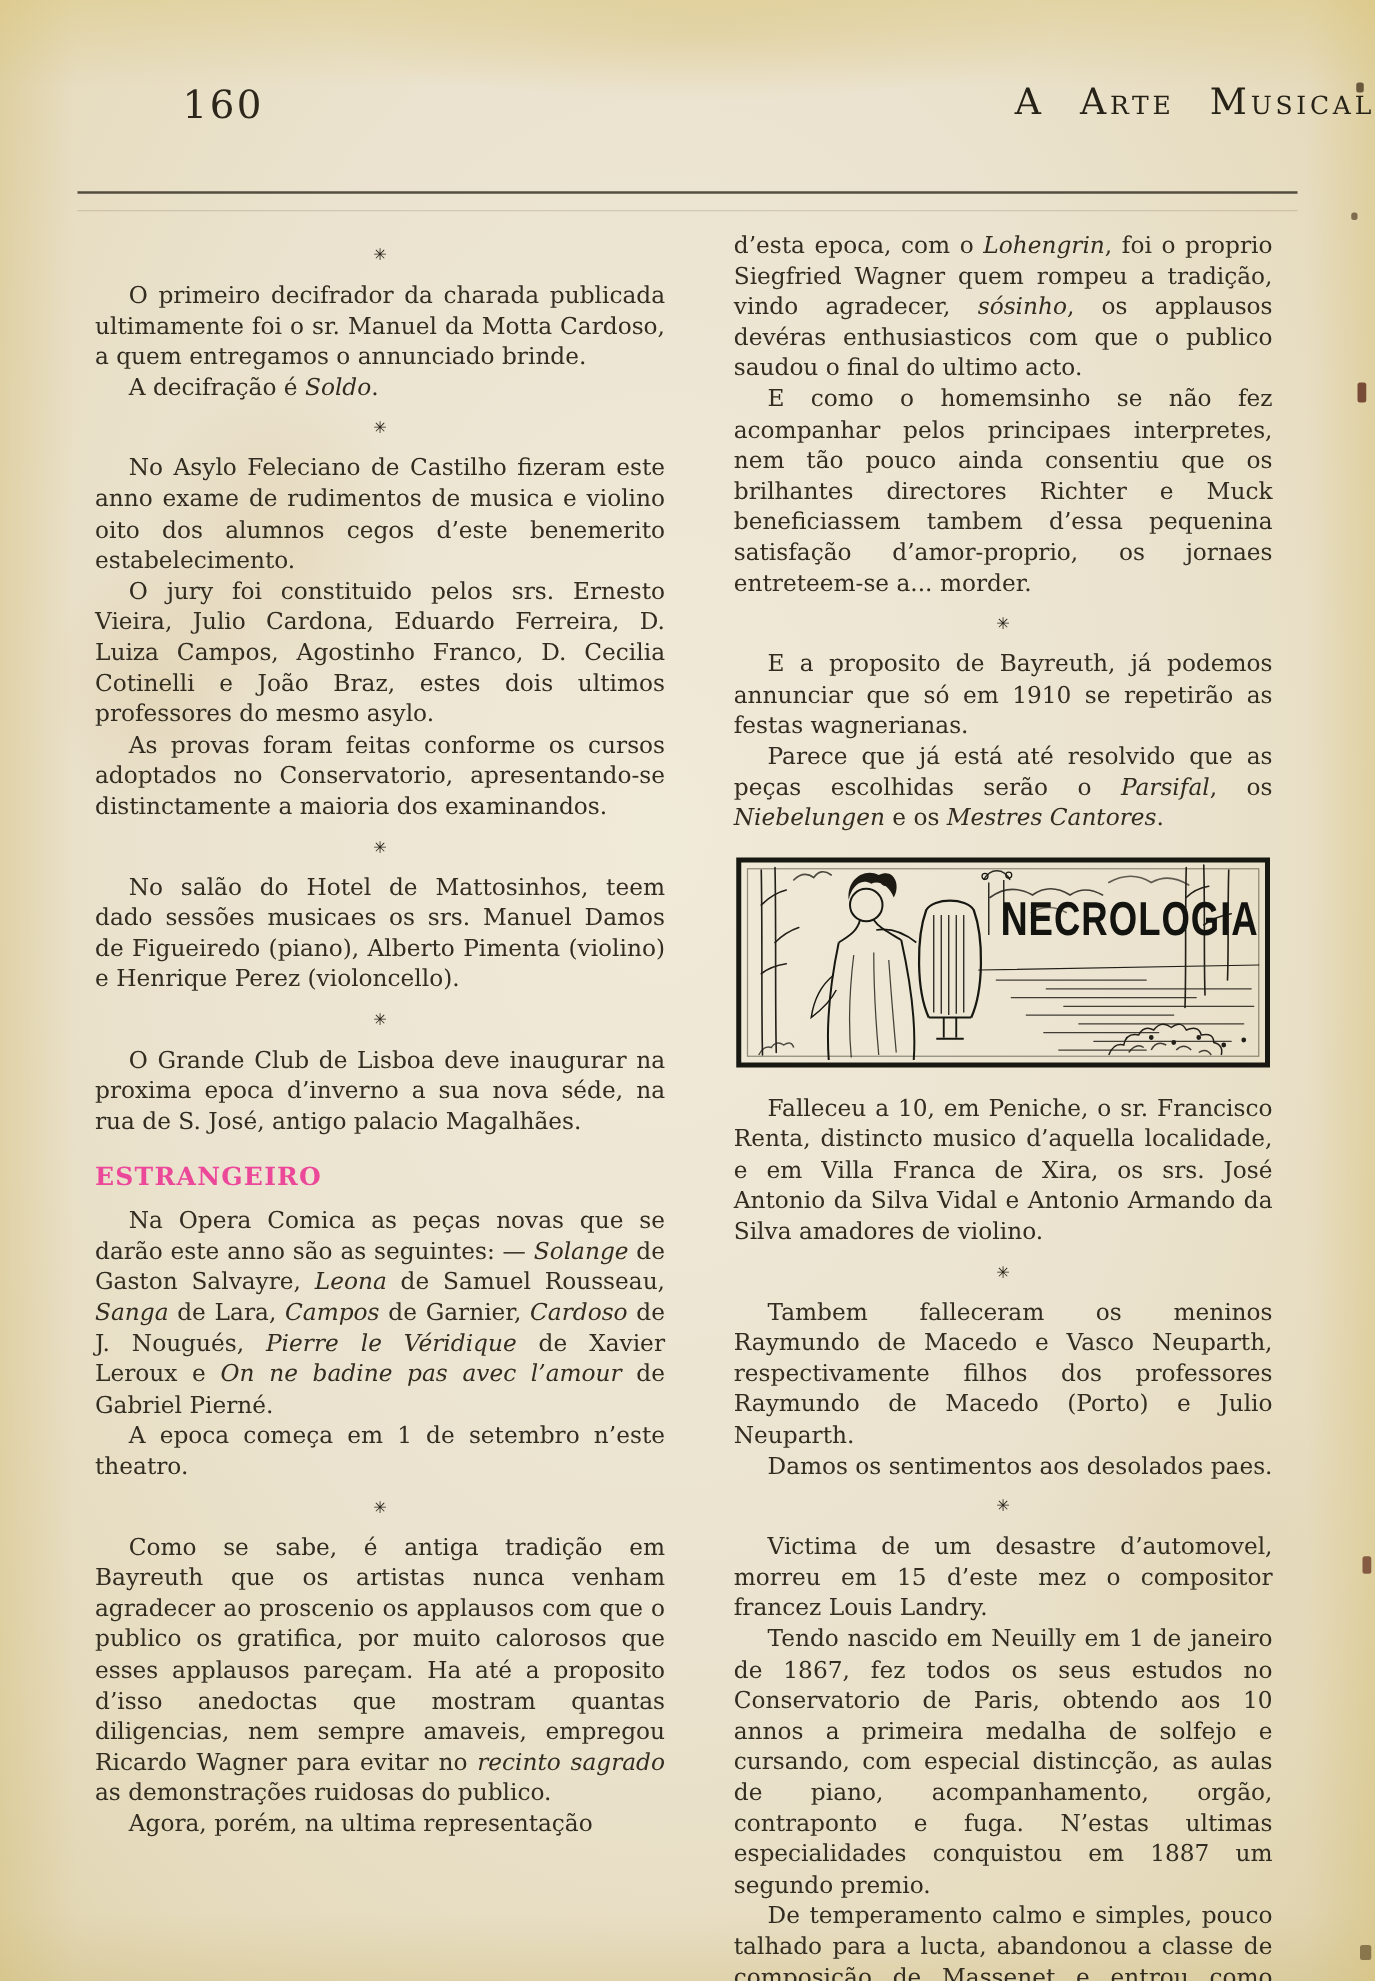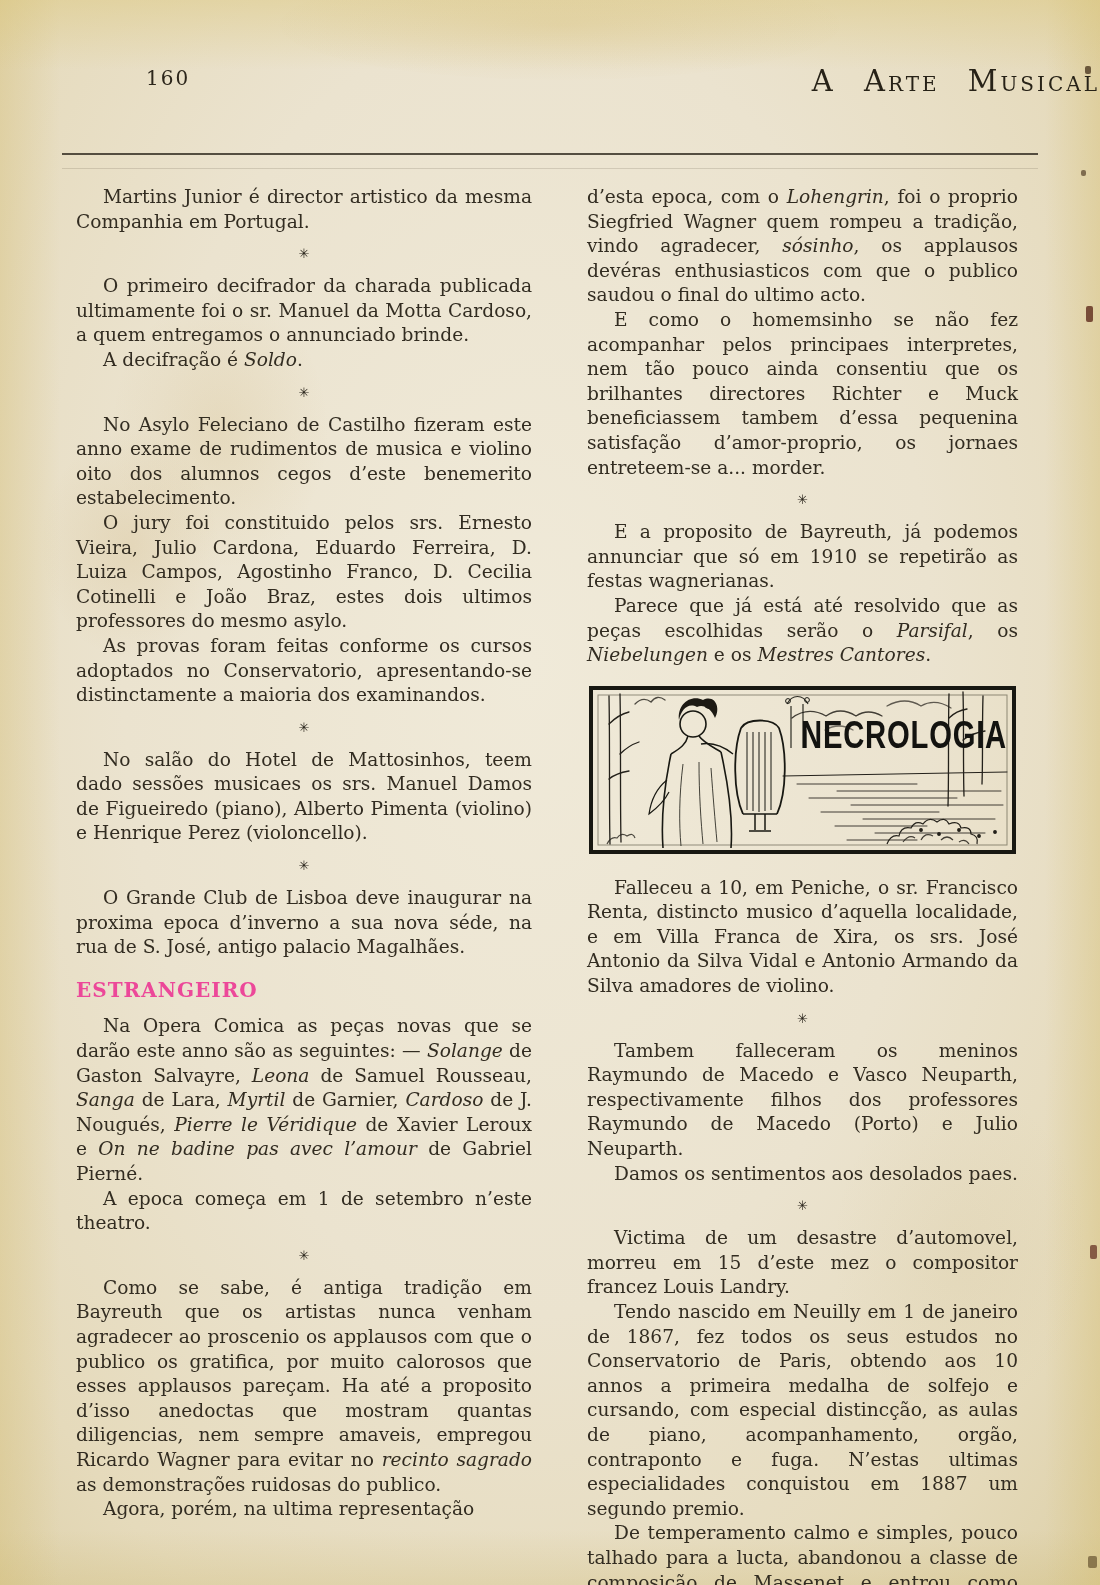--- a/index.html
+++ b/index.html
@@ -18,21 +18,21 @@
       linear-gradient(to right, rgba(212,190,118,.38), rgba(212,190,118,0) 60px),
       linear-gradient(to top, rgba(205,185,115,.28), rgba(205,185,115,0) 55px);
   }
   .stain{position:absolute;border-radius:50%;pointer-events:none;}
   .stain-1{left:110px;top:290px;width:220px;height:280px;background:radial-gradient(ellipse,rgba(186,146,58,.13),rgba(186,146,58,0) 70%);}
   .stain-2{left:40px;top:430px;width:180px;height:230px;background:radial-gradient(ellipse,rgba(182,138,52,.14),rgba(182,138,52,0) 70%);}
   .stain-3{left:280px;top:-30px;width:560px;height:110px;background:radial-gradient(ellipse,rgba(208,178,92,.20),rgba(208,178,92,0) 75%);}
   .stain-4{left:830px;top:1080px;width:260px;height:340px;background:radial-gradient(ellipse,rgba(178,150,82,.07),rgba(178,150,82,0) 70%);}
   .edge-speck{position:absolute;border-radius:2px;pointer-events:none;}
 
-  .page-number{position:absolute;left:146px;top:66px;font-size:20px;letter-spacing:2px;color:#2c261b;}
+  .page-number{position:absolute;left:146px;top:66px;font-size:31px;letter-spacing:2px;color:#2c261b;}
   .header-title{
     position:absolute;left:0;right:0;top:64px;text-align:right;
     font-variant:small-caps;font-size:29px;letter-spacing:3px;word-spacing:16px;color:#272217;
   }
   .header-rule{position:absolute;left:62px;right:62px;top:153px;border-top:2.5px solid rgba(58,52,40,.85);}
   .header-rule-echo{position:absolute;left:62px;right:62px;top:168px;border-top:1px solid rgba(90,80,60,.18);}
 
   .column{
     position:absolute;top:185px;text-align:justify;
     font-size:18.6px;line-height:24.6px;color:#322c21;
@@ -64,34 +64,33 @@
 <div class="edge-speck" style="left:1086px;top:306px;width:7px;height:16px;background:#5e2a1c;opacity:.8;"></div>
 <div class="edge-speck" style="left:1090px;top:1245px;width:7px;height:14px;background:#5e2a1c;opacity:.7;"></div>
 <div class="edge-speck" style="left:1088px;top:1556px;width:9px;height:12px;background:#53401f;opacity:.6;"></div>
 
 <div class="page-number">160</div>
 <div class="header-title">A Arte Musical</div>
 <div class="header-rule"></div>
 <div class="header-rule-echo"></div>
 
 <div class="column col-left">
-    <p class="para">Martins Junior é director artistico da mesma Companhia em Portugal.</p>
     <div class="separator"><span>✳</span></div>
     <p class="para">O primeiro decifrador da charada publicada ultimamente foi o sr. Manuel da Motta Cardoso, a quem entregamos o annunciado brinde.</p>
     <p class="para">A decifração é <i>Soldo</i>.</p>
     <div class="separator"><span>✳</span></div>
     <p class="para">No Asylo Feleciano de Castilho fizeram este anno exame de rudimentos de musica e violino oito dos alumnos cegos d’este benemerito estabelecimento.</p>
     <p class="para">O jury foi constituido pelos srs. Ernesto Vieira, Julio Cardona, Eduardo Ferreira, D. Luiza Campos, Agostinho Franco, D. Cecilia Cotinelli e João Braz, estes dois ultimos professores do mesmo asylo.</p>
     <p class="para">As provas foram feitas conforme os cursos adoptados no Conservatorio, apresentando-se distinctamente a maioria dos examinandos.</p>
     <div class="separator"><span>✳</span></div>
     <p class="para">No salão do Hotel de Mattosinhos, teem dado sessões musicaes os srs. Manuel Damos de Figueiredo (piano), Alberto Pimenta (violino) e Henrique Perez (violoncello).</p>
     <div class="separator"><span>✳</span></div>
     <p class="para">O Grande Club de Lisboa deve inaugurar na proxima epoca d’inverno a sua nova séde, na rua de S. José, antigo palacio Magalhães.</p>
     <h3 class="section-heading">ESTRANGEIRO</h3>
-    <p class="para">Na Opera Comica as peças novas que se darão este anno são as seguintes: — <i>Solange</i> de Gaston Salvayre, <i>Leona</i> de Samuel Rousseau, <i>Sanga</i> de Lara, <i>Myrtil</i> de Garnier, <i>Cardoso</i> de J. Nougués, <i>Pierre le Véridique</i> de Xavier Leroux e <i>On ne badine pas avec l’amour</i> de Gabriel Pierné.</p>
+    <p class="para">Na Opera Comica as peças novas que se darão este anno são as seguintes: — <i>Solange</i> de Gaston Salvayre, <i>Leona</i> de Samuel Rousseau, <i>Sanga</i> de Lara, <i>Campos</i> de Garnier, <i>Cardoso</i> de J. Nougués, <i>Pierre le Véridique</i> de Xavier Leroux e <i>On ne badine pas avec l’amour</i> de Gabriel Pierné.</p>
     <p class="para">A epoca começa em 1 de setembro n’este theatro.</p>
     <div class="separator"><span>✳</span></div>
     <p class="para">Como se sabe, é antiga tradição em Bayreuth que os artistas nunca venham agradecer ao proscenio os applausos com que o publico os gratifica, por muito calorosos que esses applausos pareçam. Ha até a proposito d’isso anedoctas que mostram quantas diligencias, nem sempre amaveis, empregou Ricardo Wagner para evitar no <i>recinto sagrado</i> as demonstrações ruidosas do publico.</p>
     <p class="para">Agora, porém, na ultima representação</p>
   </div>
 
 <div class="column col-right">
   <div>
       <p class="para noindent">d’esta epoca, com o <i>Lohengrin</i>, foi o proprio Siegfried Wagner quem rompeu a tradição, vindo agradecer, <i>sósinho</i>, os applausos devéras enthusiasticos com que o publico saudou o final do ultimo acto.</p>
       <p class="para">E como o homemsinho se não fez acompanhar pelos principaes interpretes, nem tão pouco ainda consentiu que os brilhantes directores Richter e Muck beneficiassem tambem d’essa pequenina satisfação d’amor-proprio, os jornaes entreteem-se a... morder.</p>

